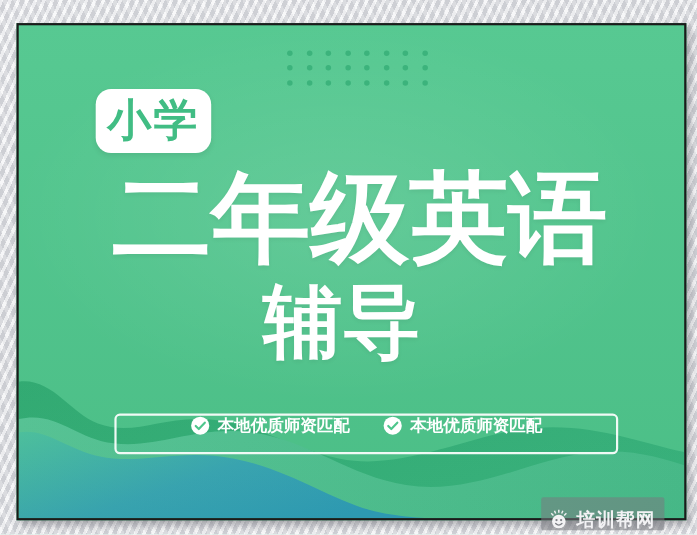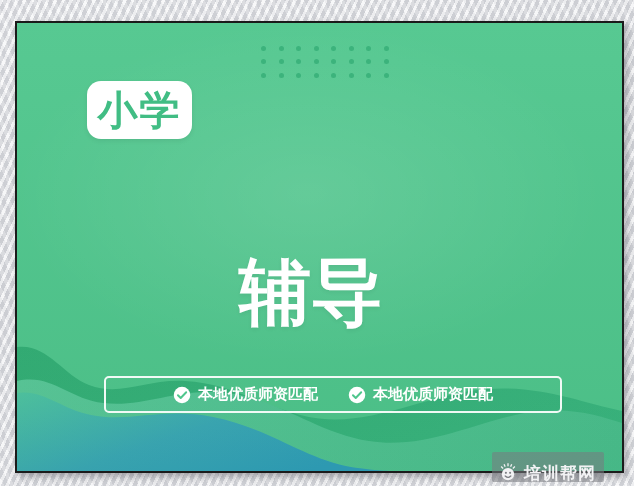--- a/index.html
+++ b/index.html
@@ -130,21 +130,21 @@
   #feature-bar {
     position: absolute;
     left: 87px;
     top: 353px;
     width: 458px;
     height: 37px;
     border: 2px solid rgba(255,255,255,0.92);
     border-radius: 5px;
     box-sizing: border-box;
     display: flex;
-    align-items: center;
+    align-items: flex-start;
     justify-content: center;
     gap: 30px;
   }
   .feature-item {
     display: flex;
     align-items: center;
     gap: 7px;
   }
   .check-icon {
     width: 18px;
@@ -260,20 +260,21 @@
         <i></i>
         <i></i>
         <i></i>
         <i></i>
     </div>
 
     <div id="badge">
       <span id="badge-text">小学</span>
     </div>
 
+    <div class="headline" id="title-line-1">二年级英语</div>
     <div class="headline" id="title-line-2">辅导</div>
 
     <div id="feature-bar">
 
       <div class="feature-item">
         <svg class="check-icon" viewBox="0 0 24 24">
           <circle cx="12" cy="12" r="11" fill="#ffffff"></circle>
           <path d="M6.6 12.3 L10.3 16 L17.6 8.3" fill="none" stroke="#4ec68c" stroke-width="2.6" stroke-linecap="round" stroke-linejoin="round"></path>
         </svg>
         <span class="feature-label">本地优质师资匹配</span>

